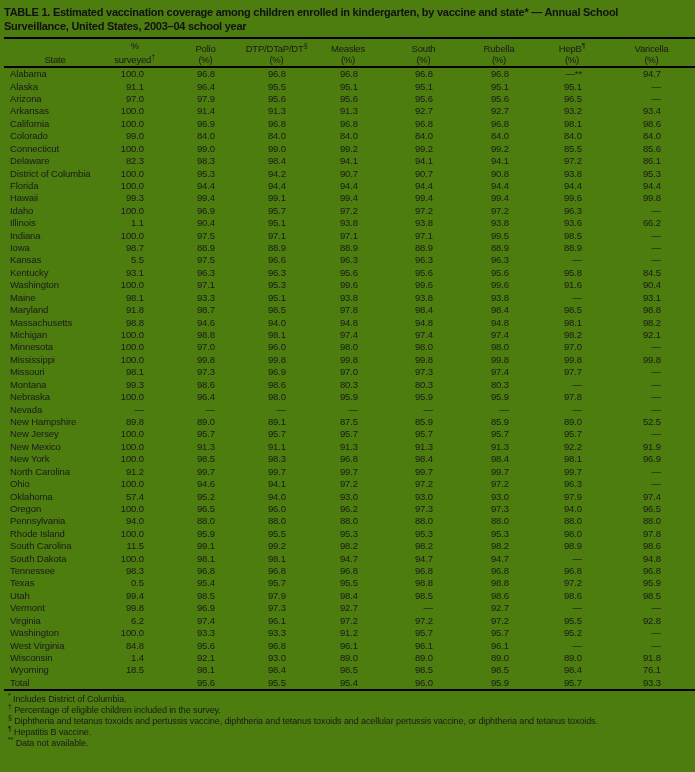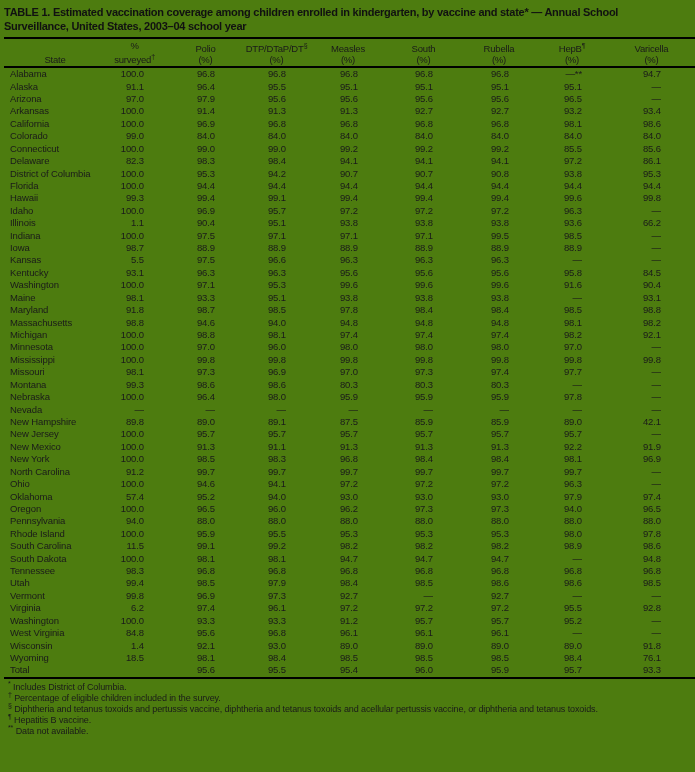--- a/index.html
+++ b/index.html
@@ -411,21 +411,21 @@
         </tr>
         <tr>
           <td class="c0">New Hampshire</td>
           <td class="num c1">89.8</td>
           <td class="num c2">89.0</td>
           <td class="num c3">89.1</td>
           <td class="num c4">87.5</td>
           <td class="num c5">85.9</td>
           <td class="num c6">85.9</td>
           <td class="num c7">89.0</td>
-          <td class="num c8">42.1</td>
+          <td class="num c8">52.5</td>
         </tr>
         <tr>
           <td class="c0">New Jersey</td>
           <td class="num c1">100.0</td>
           <td class="num c2">95.7</td>
           <td class="num c3">95.7</td>
           <td class="num c4">95.7</td>
           <td class="num c5">95.7</td>
           <td class="num c6">95.7</td>
           <td class="num c7">95.7</td>
@@ -546,20 +546,31 @@
           <td class="num c1">98.3</td>
           <td class="num c2">96.8</td>
           <td class="num c3">96.8</td>
           <td class="num c4">96.8</td>
           <td class="num c5">96.8</td>
           <td class="num c6">96.8</td>
           <td class="num c7">96.8</td>
           <td class="num c8">96.8</td>
         </tr>
         <tr>
+          <td class="c0">Texas</td>
+          <td class="num c1">0.5</td>
+          <td class="num c2">95.4</td>
+          <td class="num c3">95.7</td>
+          <td class="num c4">95.5</td>
+          <td class="num c5">98.8</td>
+          <td class="num c6">98.8</td>
+          <td class="num c7">97.2</td>
+          <td class="num c8">95.9</td>
+        </tr>
+        <tr>
           <td class="c0">Utah</td>
           <td class="num c1">99.4</td>
           <td class="num c2">98.5</td>
           <td class="num c3">97.9</td>
           <td class="num c4">98.4</td>
           <td class="num c5">98.5</td>
           <td class="num c6">98.6</td>
           <td class="num c7">98.6</td>
           <td class="num c8">98.5</td>
         </tr>

